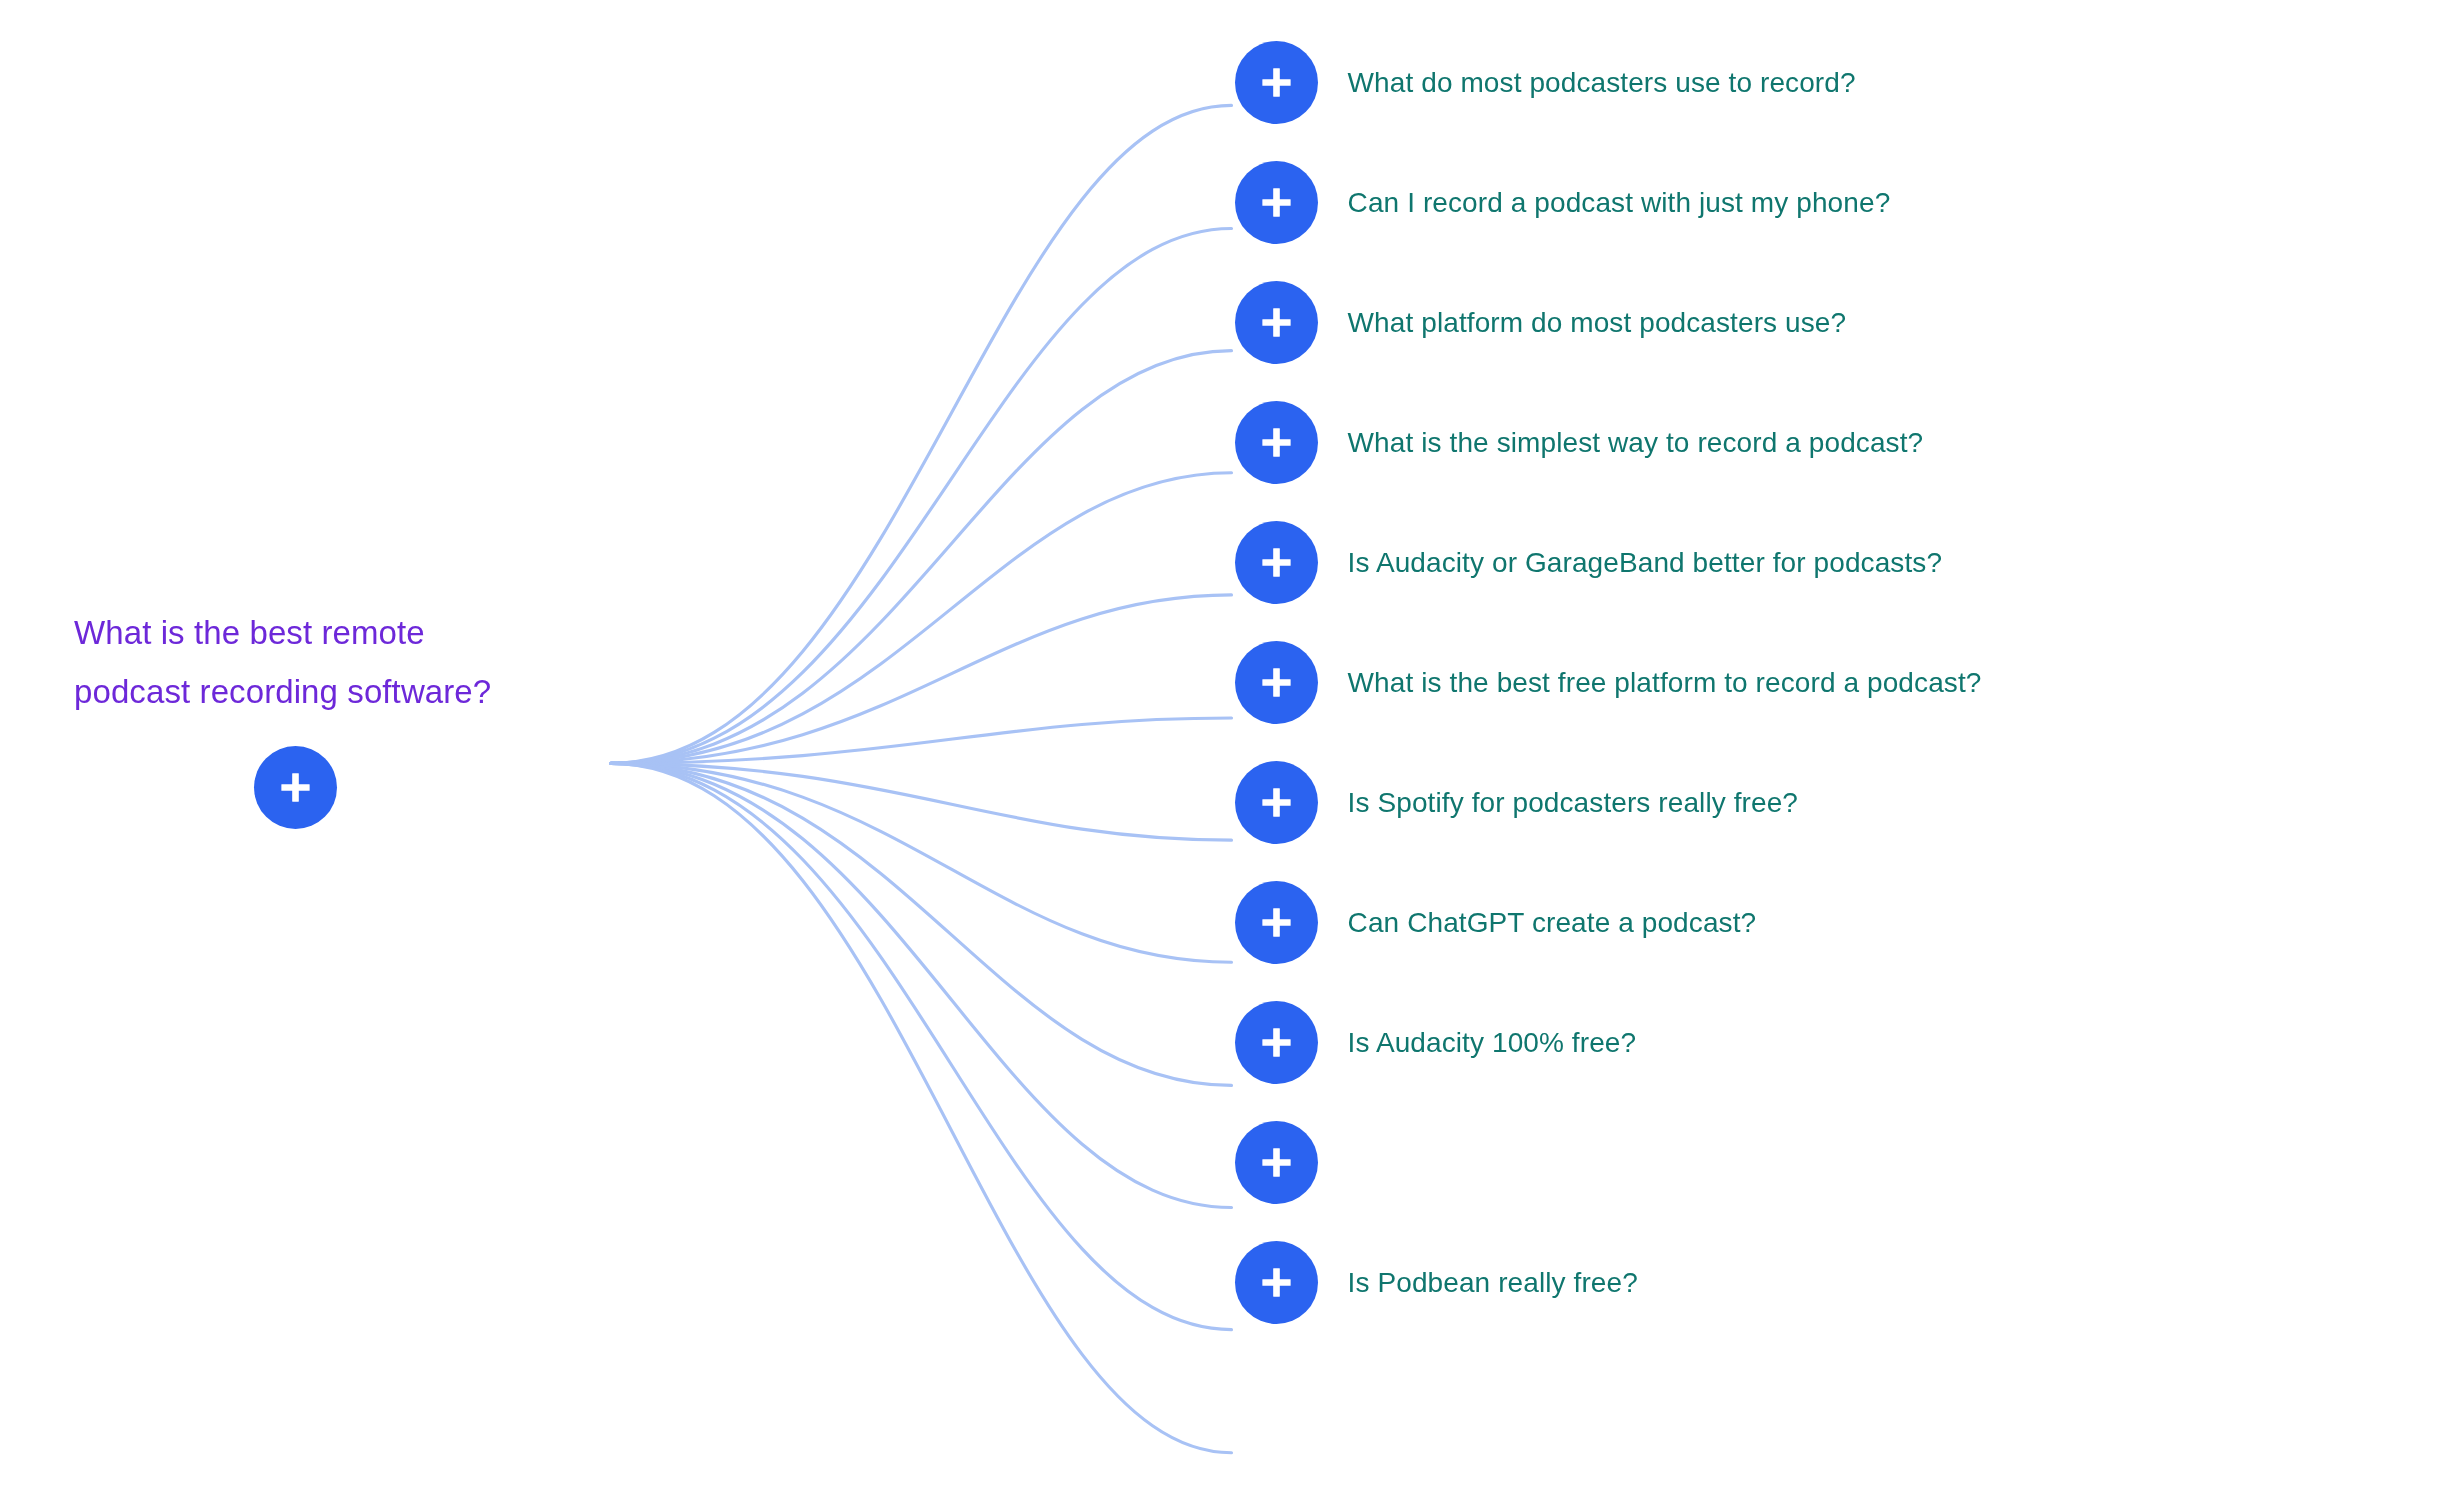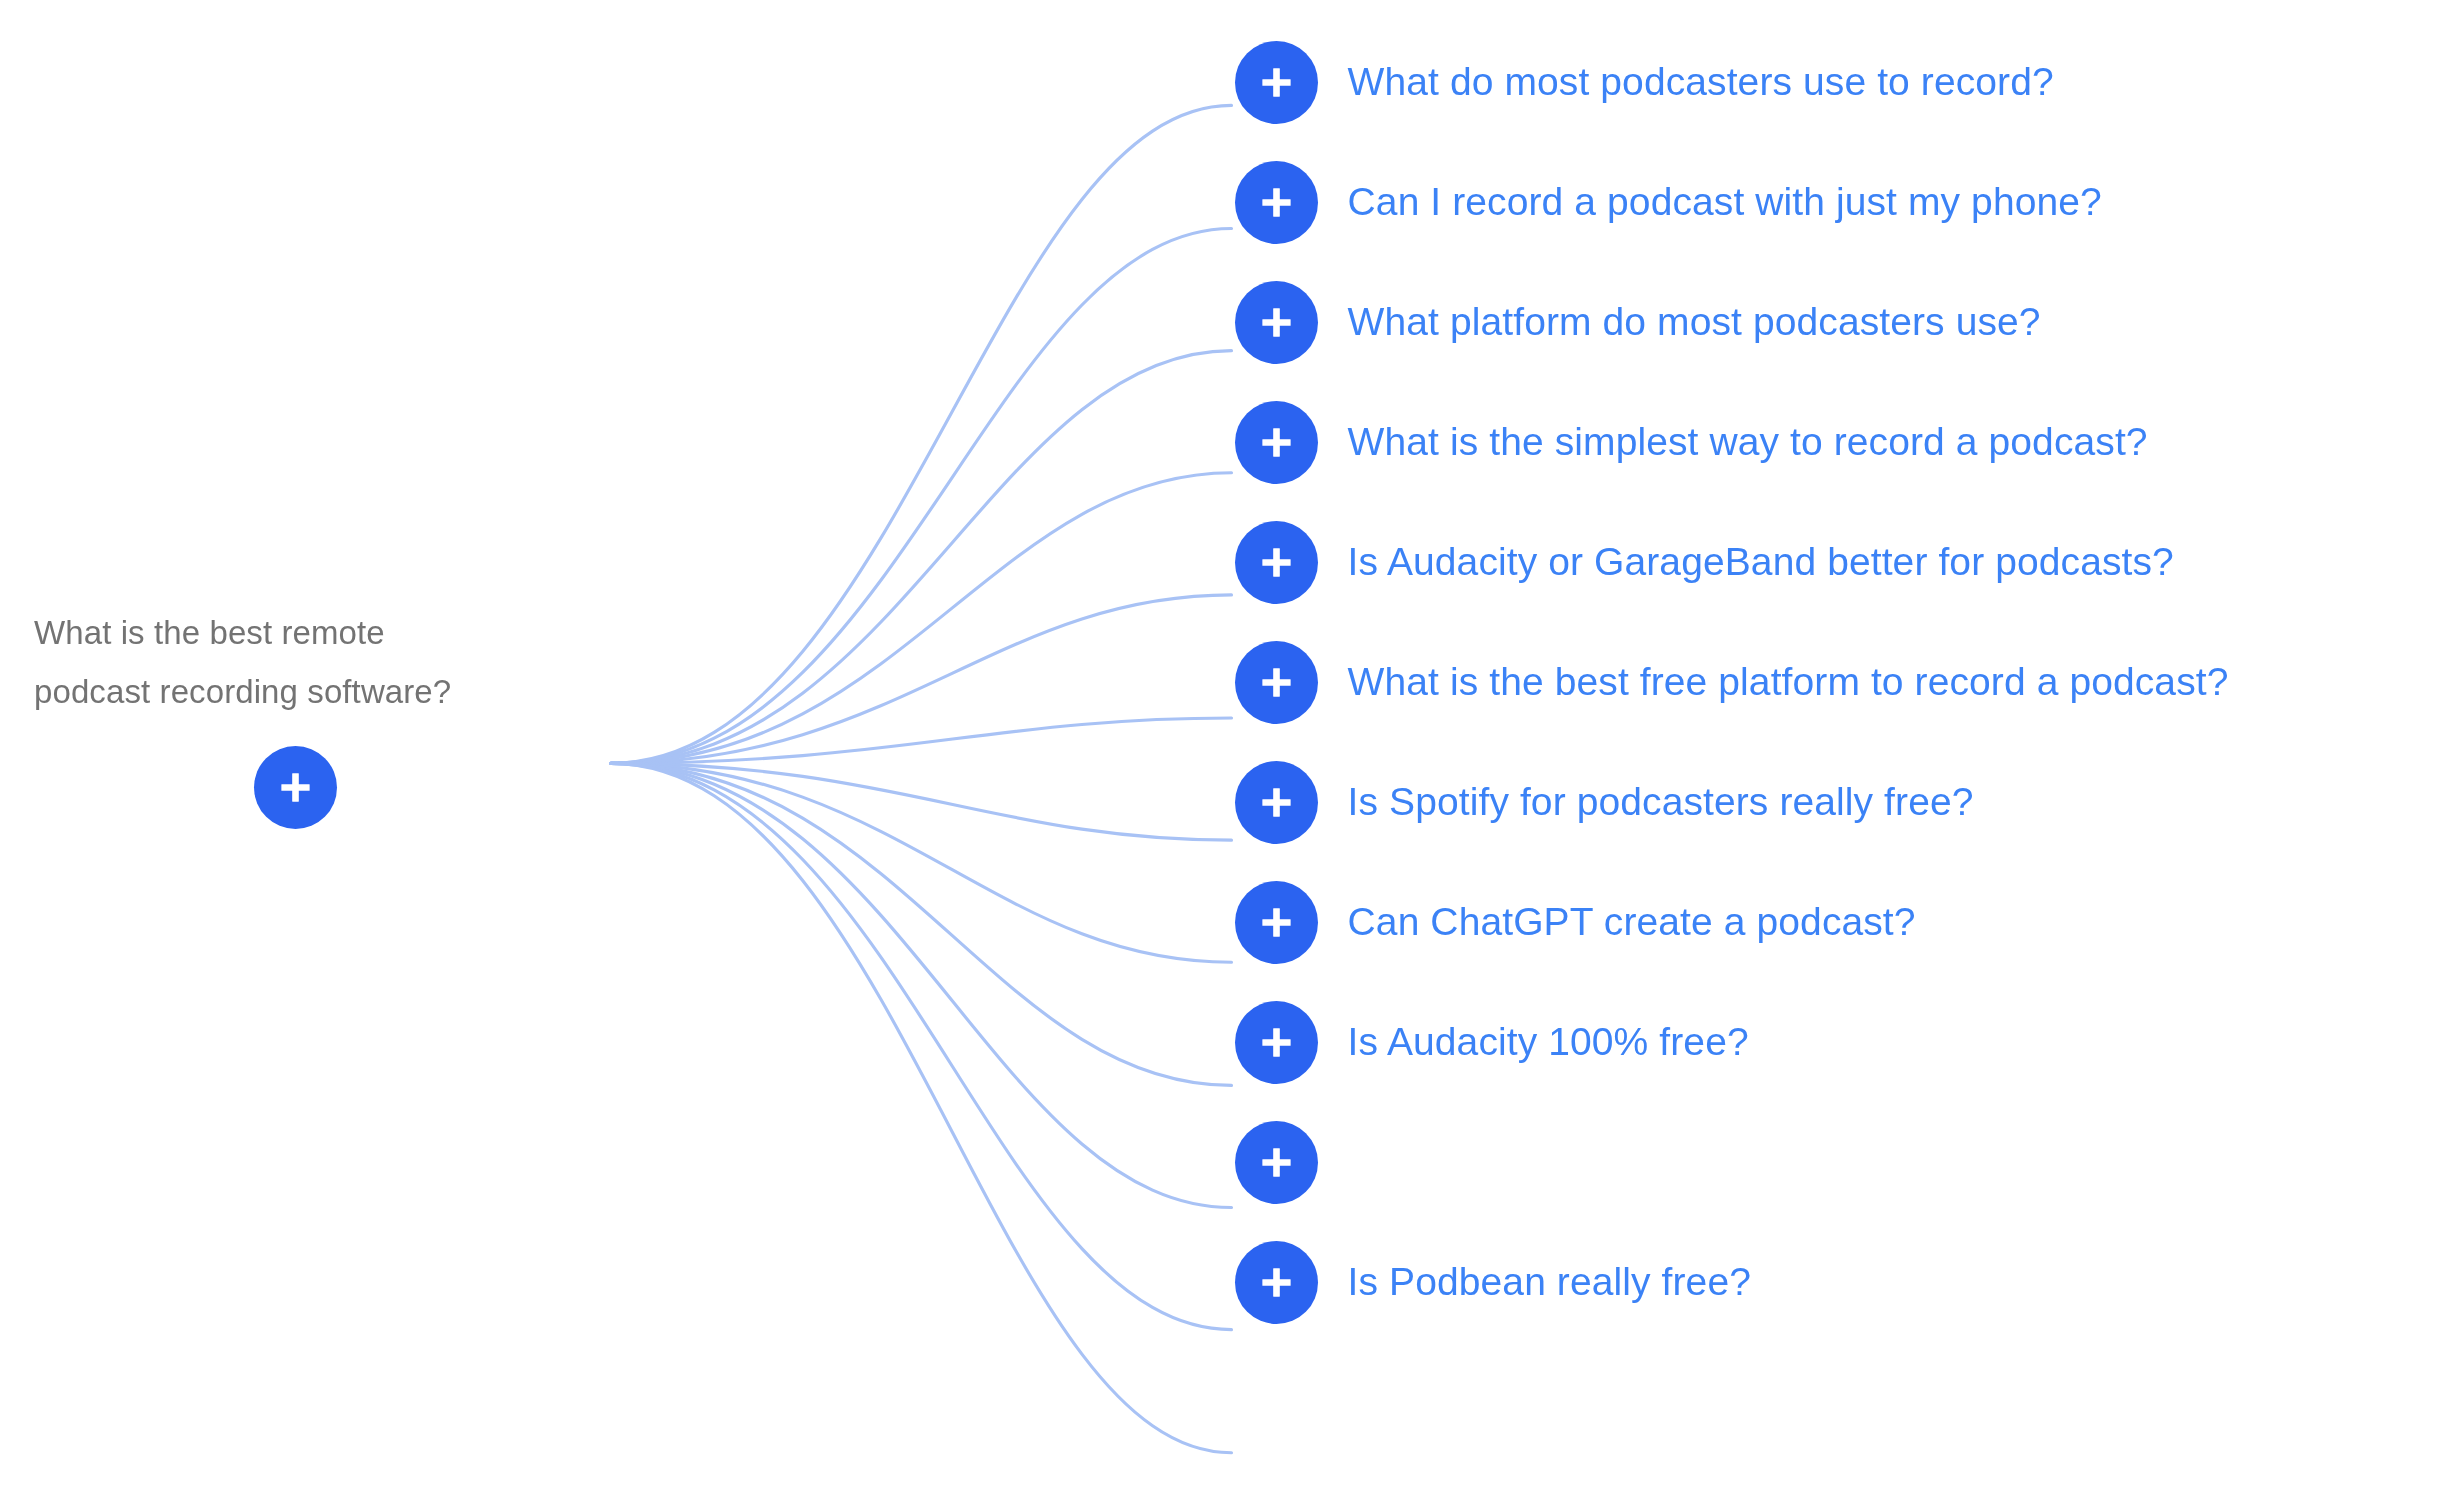--- a/index.html
+++ b/index.html
@@ -32,23 +32,24 @@
   
   #root-node {
     position: absolute;
     left: 34px;
     top: 603px;
     width: 552px;
   }
   #root-label {
     font-size: 33px;
     line-height: 59px;
-    color: #737373;
+    color: #6d28d9;
     letter-spacing: 0.1px;
     white-space: pre-line;
+    margin-left: 40px;
   }
   #root-plus-wrap {
     margin-top: 24.6px;
     display: flex;
     justify-content: center;
     width: 522px;
   }
 
   
   .plus-btn {
@@ -71,22 +72,22 @@
     top: 22.7px;
     width: 1212px;
   }
   .q-row {
     height: 120px;
     display: flex;
     align-items: center;
     gap: 29.6px;
   }
   .q-label {
-    font-size: 39px;
-    color: #3b82f6;
+    font-size: 28px;
+    color: #0f766e;
     letter-spacing: 0.1px;
     white-space: nowrap;
     line-height: 1.2;
     text-align: center;
   }
 </style>
 </head>
 <body>
 
 <div id="canvas">

